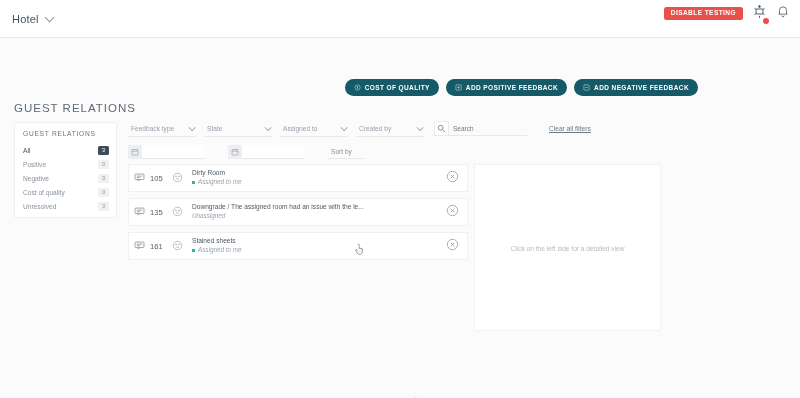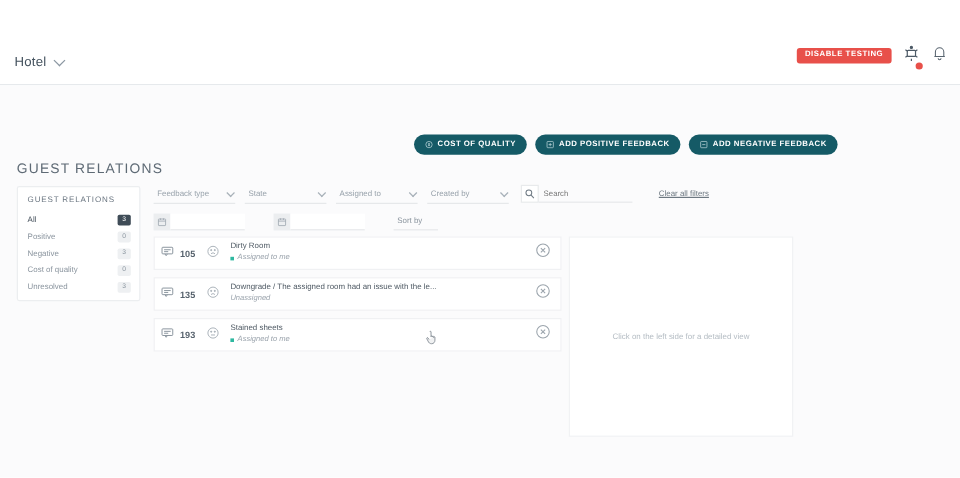--- a/index.html
+++ b/index.html
@@ -15,21 +15,20 @@
 
   
   #topbar {
     height: 38px;
     background: #ffffff;
     border-bottom: 1px solid #e6e9ec;
     display: flex;
     align-items: center;
     padding: 0 12px;
     position: relative;
-    margin-top: 33px;
   }
   #hotel-select {
     display: flex; align-items: center; gap: 6px;
     font-size: 11px; color: #44525e; letter-spacing: .2px;
     cursor: pointer;
   }
   .chev {
     width: 7px; height: 7px;
     border-right: 1.2px solid #8b97a2;
     border-bottom: 1.2px solid #8b97a2;
@@ -190,21 +189,21 @@
     border: 1px solid #f0f1f3;
     height: 28px;
     display: flex; align-items: center;
     margin-bottom: 6px;
     padding: 0 8px 0 5px;
     cursor: pointer;
     position: relative;
   }
   .bubble-ico { width: 11px; flex: 0 0 11px; margin-right: 5px; }
   .fid {
-    font-size: 7.6px; color: #57626d; font-weight: bold;
+    font-size: 7.6px; color: #57626d; font-weight: normal;
     width: 18px; flex: 0 0 18px;
   }
   .face-ico { width: 11px; flex: 0 0 11px; margin: 0 9px 0 4px; }
   .ftext { flex: 1 1 auto; min-width: 0; }
   .ftitle {
     font-size: 6.6px; color: #4e5963;
     white-space: nowrap; overflow: hidden; text-overflow: ellipsis;
     line-height: 1.35;
   }
   .fsub {
@@ -455,21 +454,21 @@
     </div>
 
     <div class="frow">
       <span class="bubble-ico">
         <svg width="11" height="11" viewBox="0 0 16 16" fill="none" stroke="#8b959e" stroke-width="1.2">
           <rect x="1.5" y="3" width="13" height="8" rx="1"></rect>
             <path d="M5 11l1.5 2.2L8 11"></path>
             <path d="M4 6h8M4 8.3h5"></path>
         </svg>
       </span>
-      <span class="fid">193</span>
+      <span class="fid">161</span>
       <span class="face-ico">
         <svg width="11" height="11" viewBox="0 0 16 16" fill="none" stroke="#a3acb4" stroke-width="1.1">
           <circle cx="8" cy="8" r="6.2"></circle>
             <circle cx="5.8" cy="6.4" r=".7" fill="#a3acb4"></circle>
           <circle cx="10.2" cy="6.4" r=".7" fill="#a3acb4"></circle>
             <path d="M5.6 10.4h4.8"></path>
         </svg>
       </span>
       <span class="ftext">
         <div class="ftitle">Stained sheets</div>

